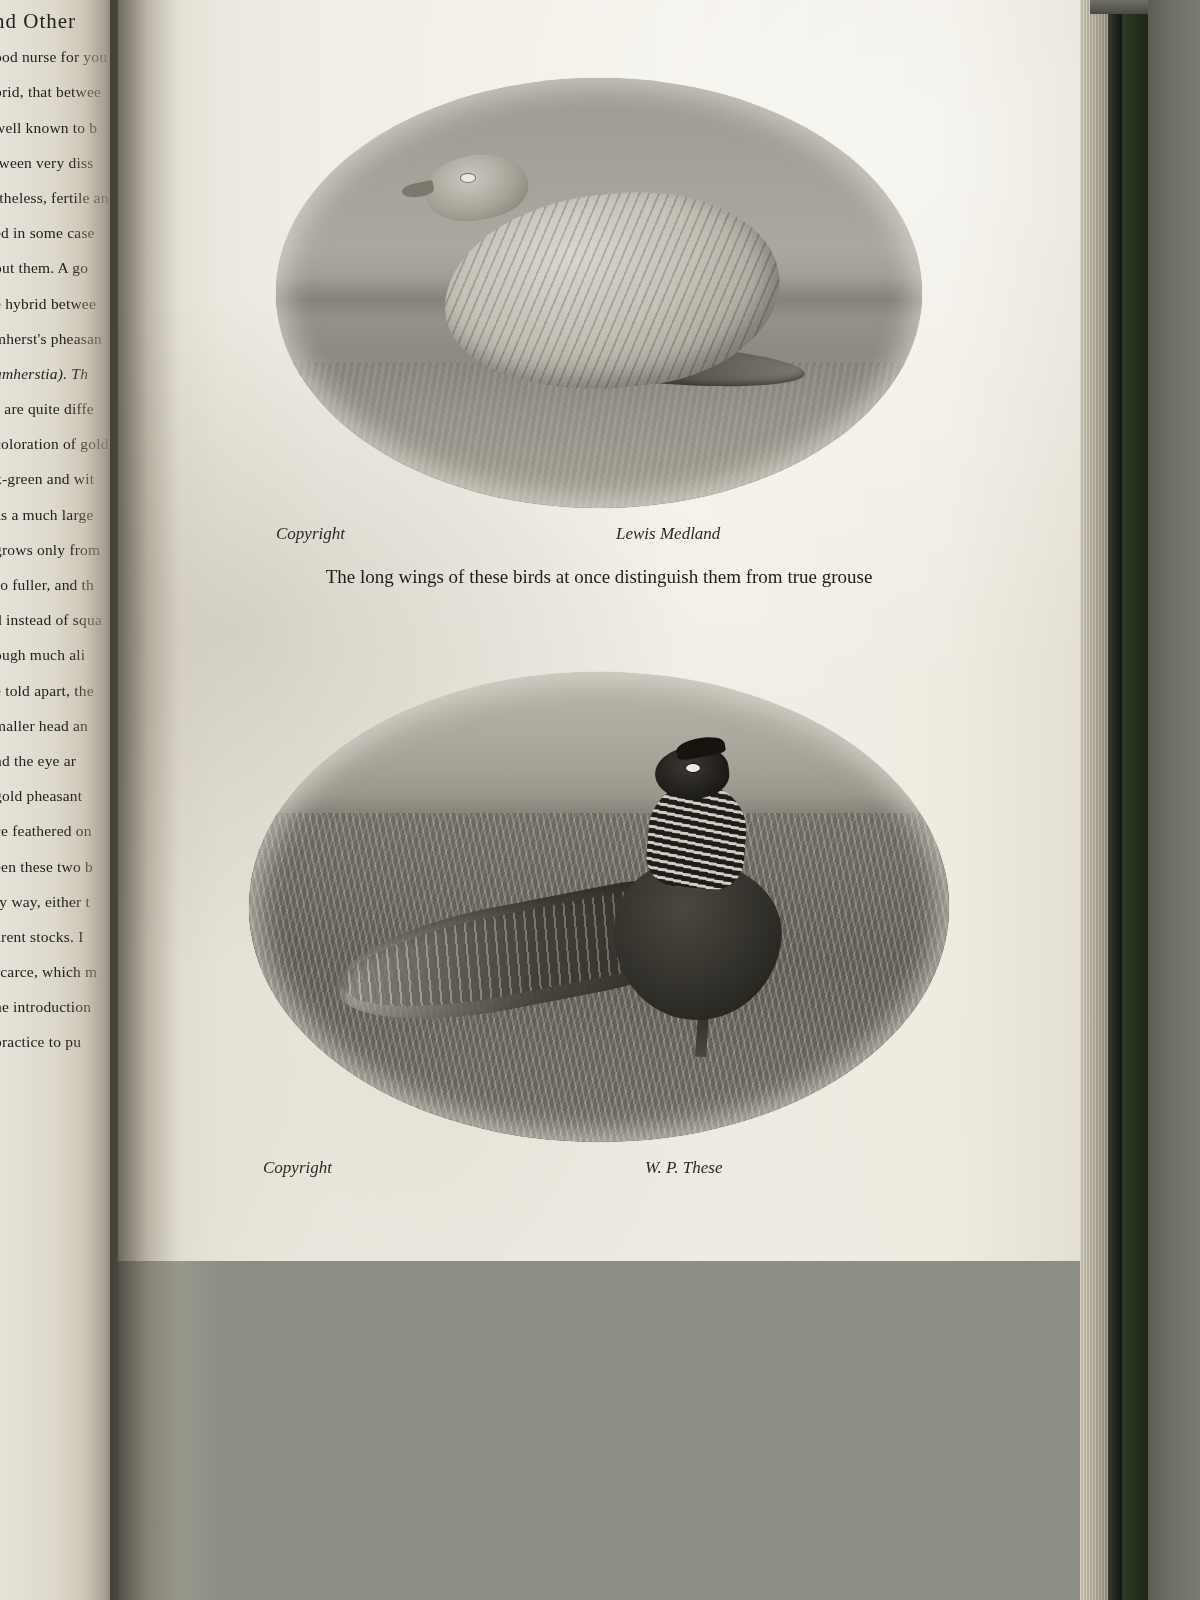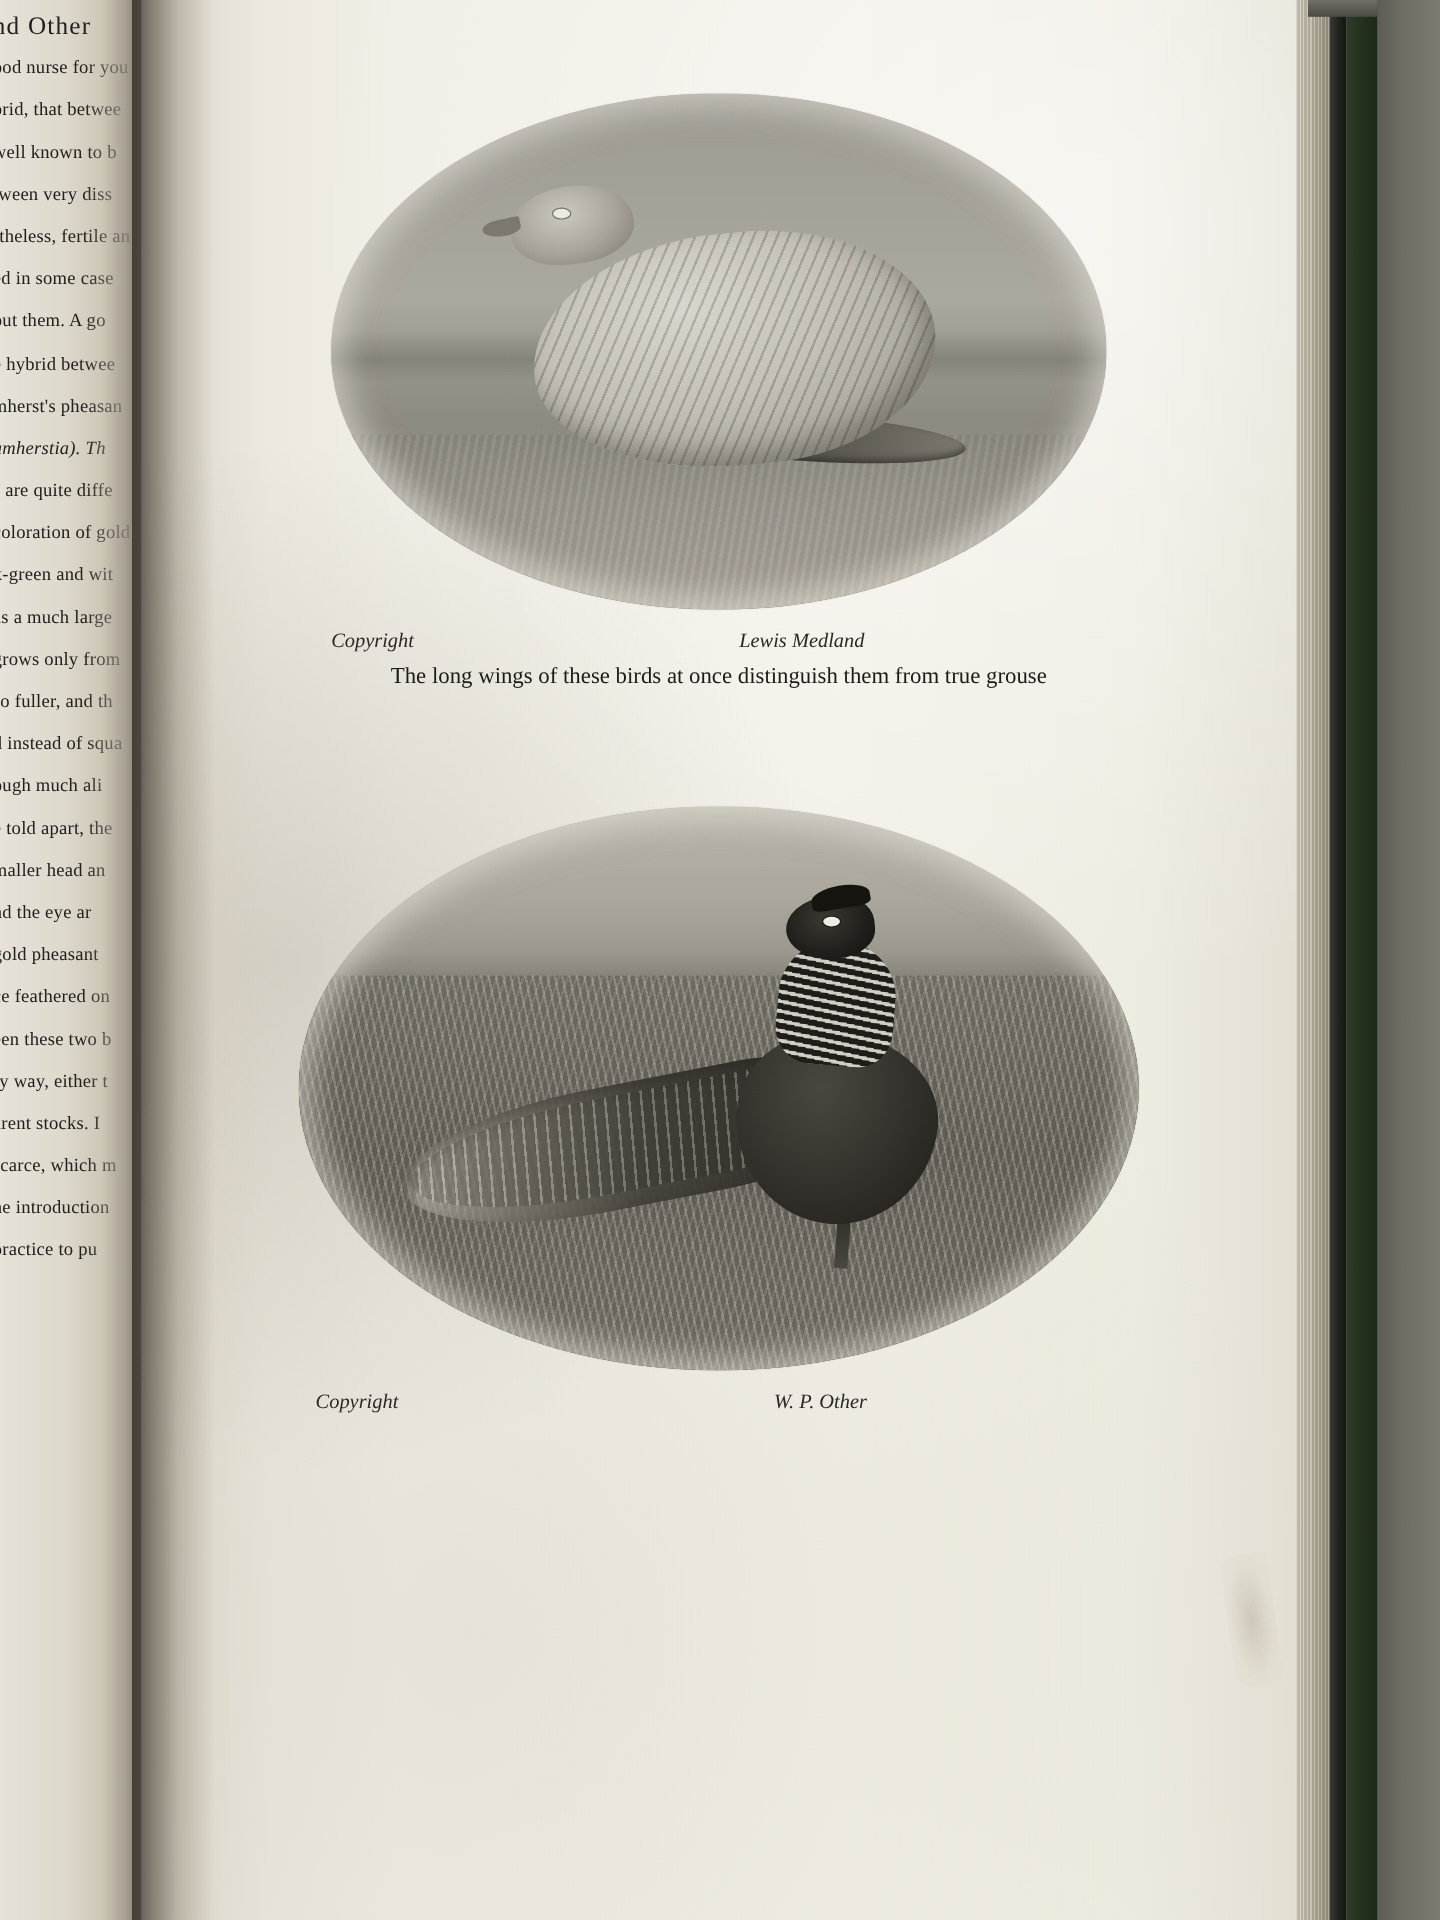--- a/index.html
+++ b/index.html
@@ -72,21 +72,21 @@
         rgba(255,255,255,0.0) 100%);
     pointer-events: none;
   }
 
   
   .page {
     position: absolute;
     left: 118px;
     top: 0;
     width: 962px;
-    height: 1600px;
+    height: 1261px;
     background: #efece3;
     background-image:
       radial-gradient(ellipse at 12% 50%, rgba(150,143,126,0.28) 0%, rgba(150,143,126,0) 38%),
       linear-gradient(90deg, #d8d2c3 0%, #eae6dc 6%, #f1eee6 22%, #f3f0e8 60%, #eeebe1 86%, #e3dfd3 100%);
     overflow: hidden;
   }
   .page-grain {
     position: absolute;
     inset: 0;
     background:
@@ -194,21 +194,21 @@
     font-size: 21px;
     letter-spacing: 1.3px;
     color: #1d1b17;
     margin-top: 14px;
     font-variant: small-caps;
   }
   .caption-sub {
     text-align: center;
     font-size: 19px;
     color: #1d1b17;
-    margin-top: 7px;
+    margin-top: 20px;
   }
   .caption-sub i { font-style: italic; }
 
   
   .photo1 {
     width: 100%;
     height: 100%;
     background:
       radial-gradient(ellipse 60% 40% at 50% 88%, rgba(120,116,108,0.55) 0%, rgba(120,116,108,0) 70%),
       linear-gradient(180deg,
@@ -500,21 +500,21 @@
             <div class="ph2-body"></div>
             <div class="ph2-neck"></div>
             <div class="ph2-head"></div>
             <div class="ph2-crest"></div>
             <div class="ph2-eye"></div>
           </div>
           <div class="vignette"></div>
         </div>
         <div class="credits" style="width: 700px; margin-top: 16px;">
           <span class="c-left" style="left: 14px;">Copyright</span>
-          <span class="c-right" style="left: 396px;">W. P. Other</span>
+          <span class="c-right" style="left: 396px;">W. P. These</span>
         </div>
       </div>
     </div>
   </div>
 
   <div class="gutter"></div>
 
   <div class="page-block">
       <div class="strata"></div>
     </div>

